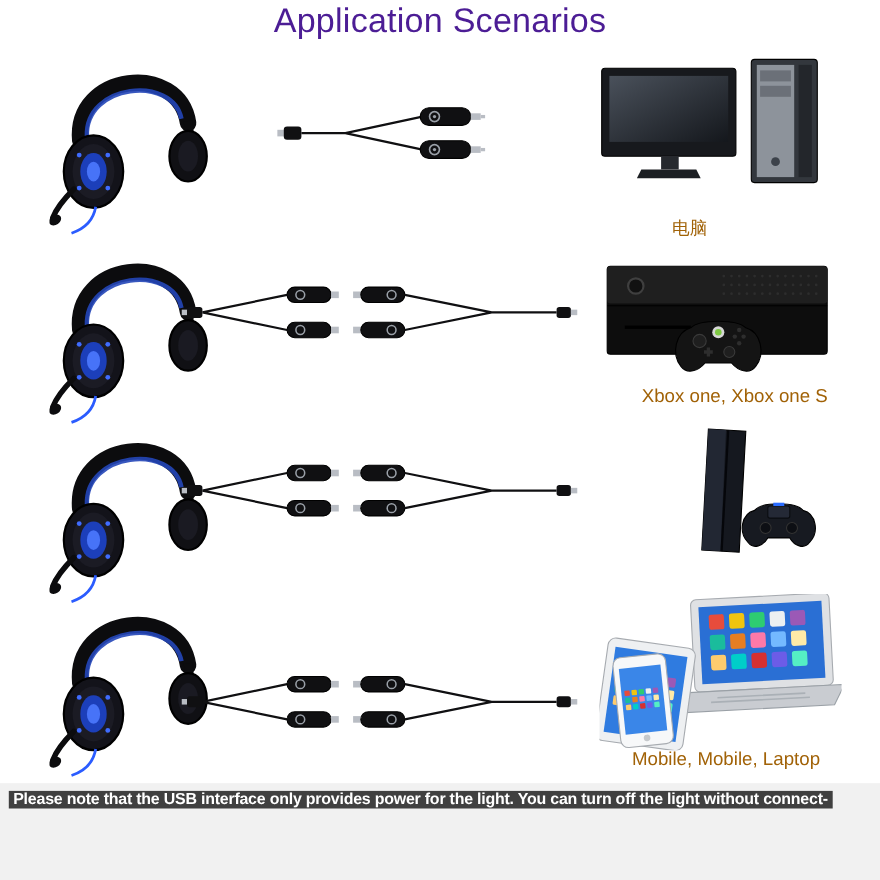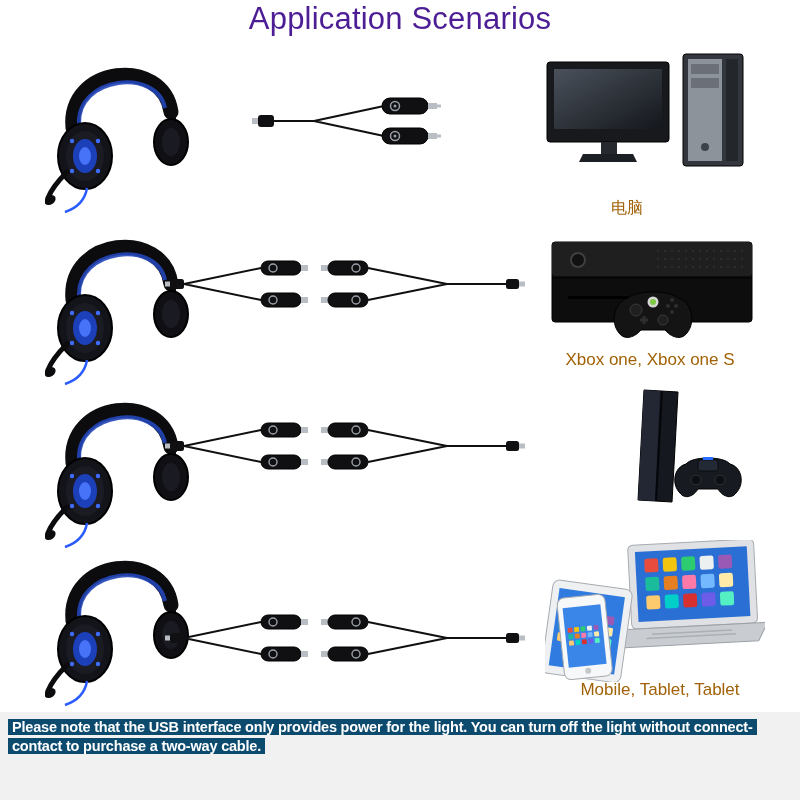--- a/index.html
+++ b/index.html
@@ -17,21 +17,21 @@
   .sprite { position: absolute; line-height: 0; }
   .label {
     position: absolute; text-align: center; font-size: 17px; color: #a16207;
   }
   .footer {
     position: absolute; left: 0; top: 712px; width: 800px; height: 88px;
     background: #f1f1f1; padding: 7px 0 0 8px;
   }
   .footer-line { white-space: nowrap; margin: 0 0 3px 0; line-height: 1; }
   .footer-line span {
-    background: #0c4a6e; color: #ffffff; font-weight: bold;
+    background: #404040; color: #ffffff; font-weight: bold;
     font-size: 14.5px; letter-spacing: -0.2px; padding: 0 4px;
   }
   svg.art { display: block; }
 </style>
 </head>
 <body>
 
 <div class="canvas">
 
   <svg style="position:absolute;width:0;height:0" aria-hidden="true">
@@ -217,21 +217,21 @@
   <div class="sprite" style="left:165px; top:258px;">
     <svg class="art" viewBox="0 0 360 52" width="360" height="52">
         <use href="#sym-cable2"></use>
       </svg>
   </div>
   <div class="sprite" style="left:548px; top:238px;">
     <svg class="art" viewBox="0 0 210 118" width="210" height="118">
         <use href="#sym-xbox"></use>
       </svg>
   </div>
-  <div class="label" style="left:542px; top:350px; width:216px;">Xbox one, Xbox one S</div>
+  <div class="label" style="left:560px; top:350px; width:216px;">Xbox one, Xbox one S</div>
 
   <div class="sprite" style="left:45px; top:385px;">
     <svg class="art" viewBox="0 0 150 165" width="150" height="165">
         <use href="#sym-headset"></use>
       </svg>
   </div>
   <div class="sprite" style="left:165px; top:420px;">
     <svg class="art" viewBox="0 0 360 52" width="360" height="52">
         <use href="#sym-cable2"></use>
       </svg>
@@ -250,24 +250,21 @@
   <div class="sprite" style="left:165px; top:612px;">
     <svg class="art" viewBox="0 0 360 52" width="360" height="52">
         <use href="#sym-cable2"></use>
       </svg>
   </div>
   <div class="sprite" style="left:545px; top:540px;">
     <svg class="art" viewBox="0 0 220 142" width="220" height="142">
         <use href="#sym-mobile"></use>
       </svg>
   </div>
-  <div class="label" style="left:552px; top:680px; width:216px;">Mobile, Tablet, Tablet</div>
+  <div class="label" style="left:552px; top:680px; width:216px;">Mobile, Mobile, Laptop</div>
 
   <div class="footer">
     <div class="footer-line">
       <span>Please note that the USB interface only provides power for the light. You can turn off the light without connect-</span>
     </div>
-    <div class="footer-line">
-      <span>contact to purchase a two-way cable.</span>
-    </div>
   </div>
 
 </div>
 
 </body></html>

